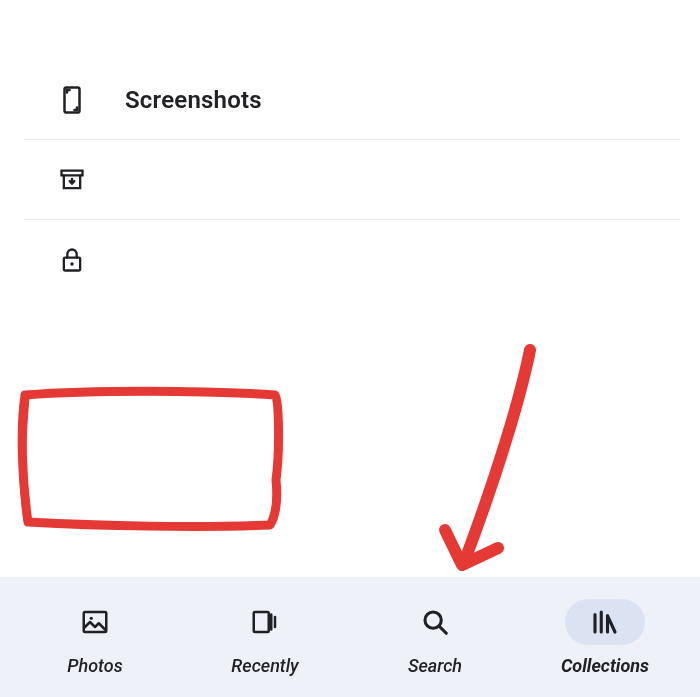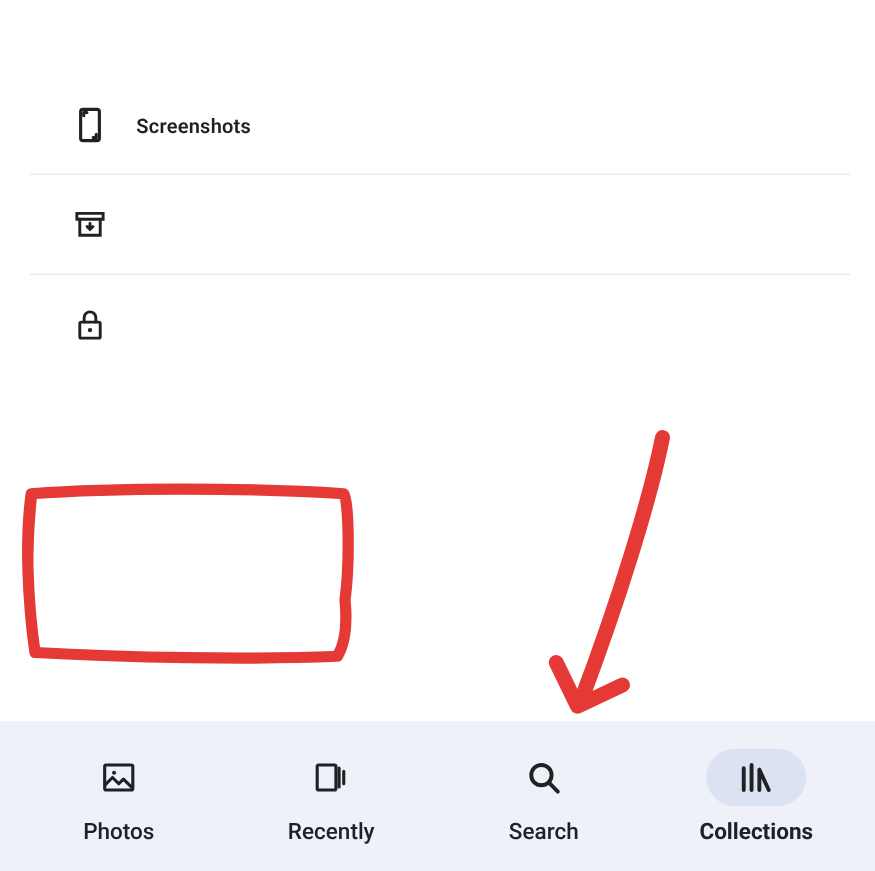--- a/index.html
+++ b/index.html
@@ -34,22 +34,22 @@
     .list-item .icon-slot {
       width: 34px;
       height: 34px;
       display: flex;
       align-items: center;
       justify-content: center;
       color: #202124;
       flex-shrink: 0;
     }
     .list-item .label {
-      margin-left: 20px;
-      font-size: 16px;
+      margin-left: 36px;
+      font-size: 24px;
       font-weight: 600;
       color: #202124;
       letter-spacing: 0.2px;
     }
 
     .bottom-nav {
       position: absolute;
       left: 0;
       right: 0;
       bottom: 0;
@@ -61,20 +61,21 @@
       padding: 0 10px;
     }
     .nav-item {
       flex: 1;
       display: flex;
       flex-direction: column;
       align-items: center;
       justify-content: center;
       cursor: pointer;
       gap: 10px;
+      font-style: italic;
     }
     .nav-icon-wrap {
       width: 80px;
       height: 46px;
       border-radius: 23px;
       display: flex;
       align-items: center;
       justify-content: center;
       color: #202124;
     }

